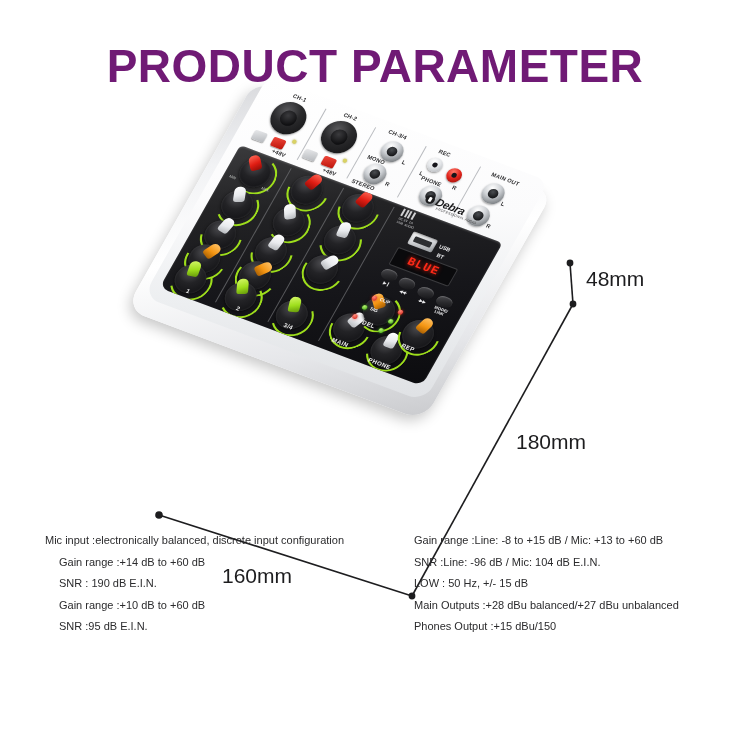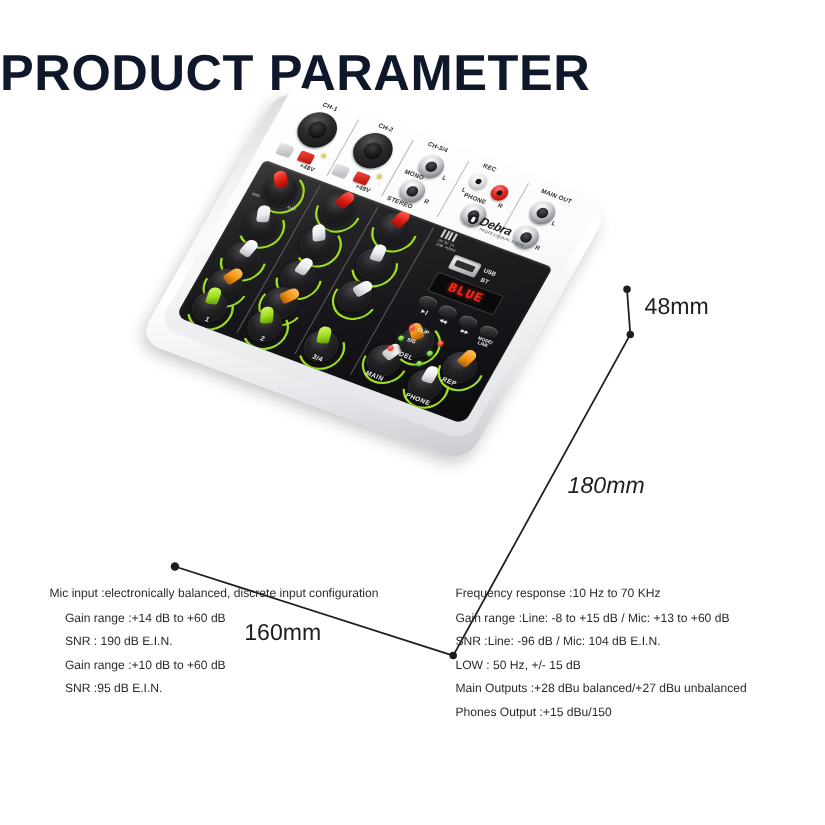--- a/index.html
+++ b/index.html
@@ -17,26 +17,26 @@
     font-family: "Liberation Sans", sans-serif;
     color: #1a1a1a;
   }
 
   
   #page-title {
     position: absolute;
     left: 0;
     top: 43px;
     width: 750px;
-    text-align: left;
+    text-align: center;
     font-family: "Liberation Sans", sans-serif;
     font-size: 46px;
     font-weight: bold;
     letter-spacing: 0.5px;
-    color: #0f172a;
+    color: #701a75;
     line-height: 1;
   }
 
   
   #product-stage {
     position: absolute;
     left: 0;
     top: 100px;
     width: 750px;
     height: 420px;
@@ -386,21 +386,21 @@
   }
   .dim-label {
     position: absolute;
     font-family: "Liberation Sans", sans-serif;
     font-size: 21px;
     font-weight: normal;
     color: #1d1d1f;
     white-space: nowrap;
   }
   #dim-48 { left: 586px; top: 167px; }
-  #dim-180 { left: 516px; top: 330px; font-style: italic; }
+  #dim-180 { left: 516px; top: 330px; }
   #dim-160 { left: 222px; top: 464px; }
 
   
   #specs {
     position: absolute;
     left: 0;
     top: 530px;
     width: 750px;
     height: 210px;
   }
@@ -626,21 +626,20 @@
 
   <div id="specs">
     <div class="spec-col" id="spec-col-left">
         <div class="spec-line">Mic input :electronically balanced, discrete input configuration</div>
         <div class="spec-line indent">Gain range :+14 dB to +60 dB</div>
         <div class="spec-line indent">SNR : 190 dB E.I.N.</div>
         <div class="spec-line indent">Gain range :+10 dB to +60 dB</div>
         <div class="spec-line indent">SNR :95 dB E.I.N.</div>
       </div>
     <div class="spec-col" id="spec-col-right">
-        <div class="spec-line">Frequency response :10 Hz to 70 KHz</div>
         <div class="spec-line">Gain range :Line: -8 to +15 dB / Mic: +13 to +60 dB</div>
         <div class="spec-line">SNR :Line: -96 dB / Mic: 104 dB E.I.N.</div>
         <div class="spec-line">LOW : 50 Hz, +/- 15 dB</div>
         <div class="spec-line">Main Outputs :+28 dBu balanced/+27 dBu unbalanced</div>
         <div class="spec-line">Phones Output :+15 dBu/150</div>
       </div>
   </div>
 </div>
 
 </body></html>

